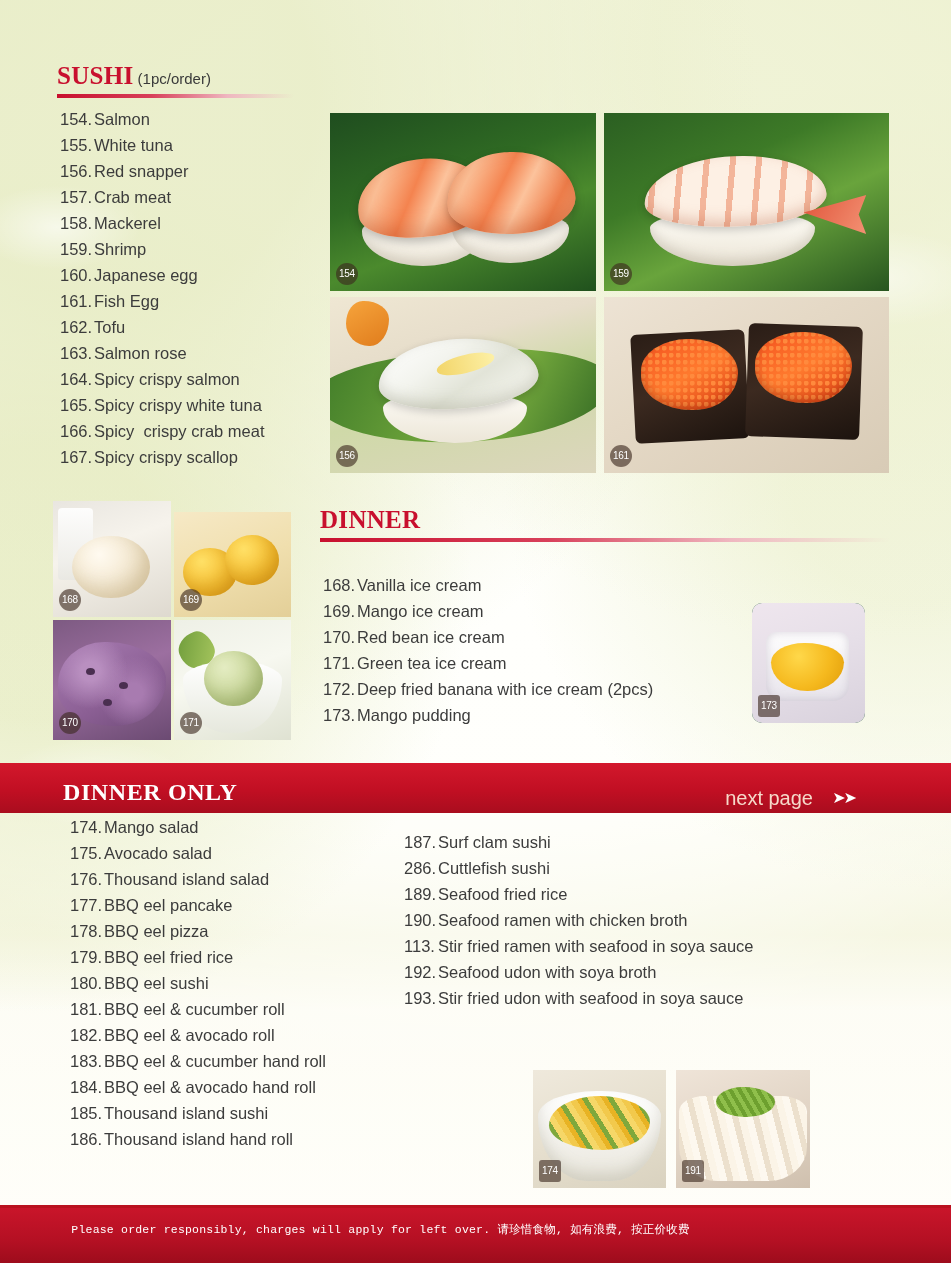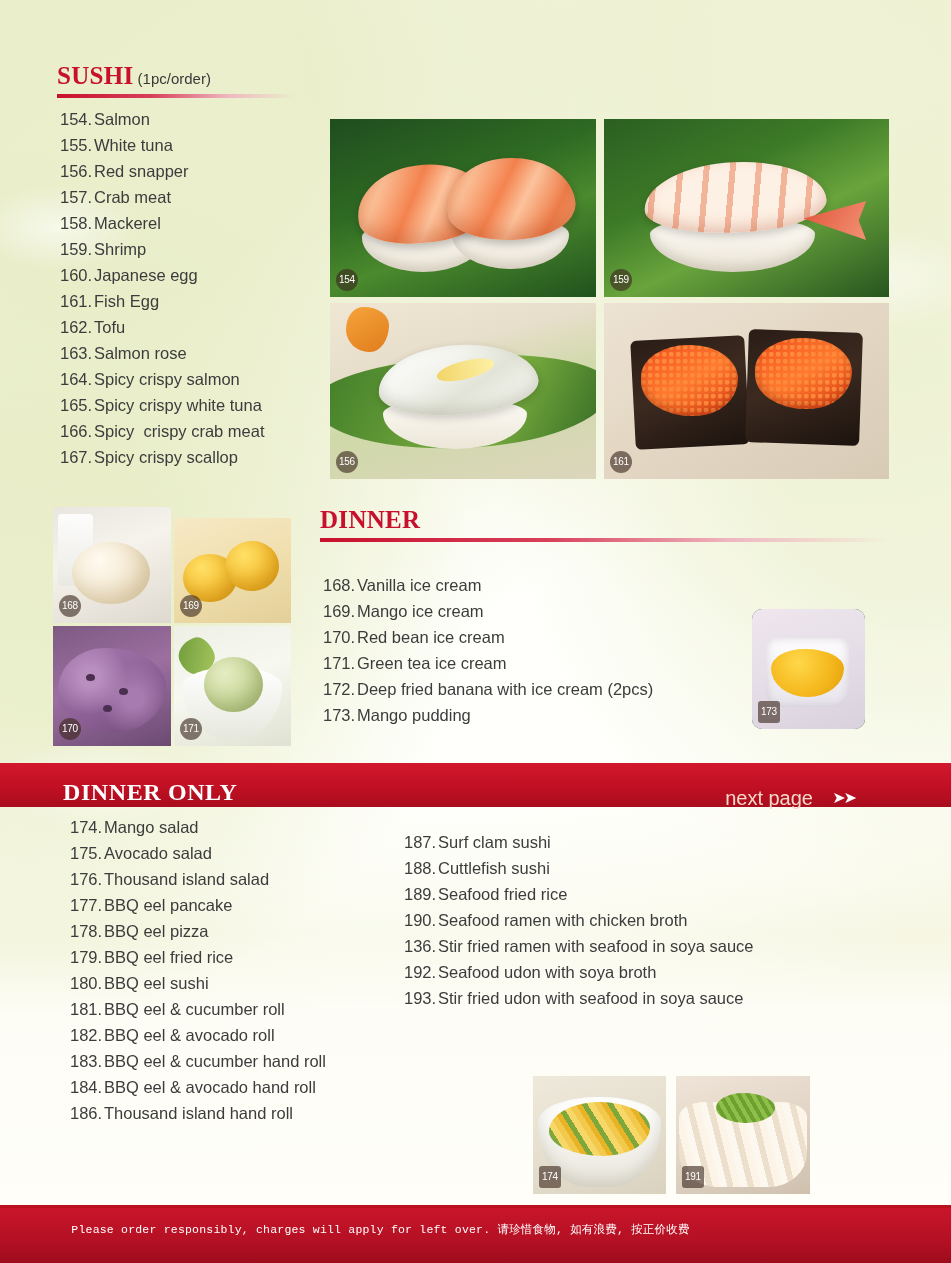--- a/index.html
+++ b/index.html
@@ -71,21 +71,20 @@
     white-space: pre;
     font-family: "Liberation Sans", sans-serif;
   }
   .num { display: inline-block; min-width: 34px; }
 
   
   .photo {
     position: absolute;
     overflow: hidden;
     background: #14532d;
-    margin-top: 6px;
   }
   .badge {
     position: absolute;
     left: 6px;
     bottom: 6px;
     width: 22px;
     height: 22px;
     border-radius: 50%;
     background: rgba(60,40,30,0.62);
     color: #fff;
@@ -300,21 +299,21 @@
   }
   .udon-dish .greens {
     position: absolute; left: 30%; top: 14%; width: 44%; height: 26%;
     background: repeating-linear-gradient(60deg, #6ea02f 0 4px, #8fbf4b 4px 8px);
     border-radius: 46% 54% 50% 50% / 50% 50% 50% 50%;
   }
 
   
   .dinner-bar {
     position: absolute;
-    left: 0; top: 763px; width: 951px; height: 44px;
+    left: 0; top: 763px; width: 951px; height: 50px;
     background: linear-gradient(180deg, #d3182c 0%, #c10f23 55%, #a90d1e 100%);
   }
   .dinner-title {
     position: absolute;
     left: 63px; top: 16px;
     color: #ffffff;
     font-family: "Liberation Serif", serif;
     font-weight: bold;
     font-size: 24px;
     letter-spacing: 0.6px;
@@ -487,29 +486,30 @@
     <li><span class="num">175.</span><span>Avocado salad</span></li>
     <li><span class="num">176.</span><span>Thousand island salad</span></li>
     <li><span class="num">177.</span><span>BBQ eel pancake</span></li>
     <li><span class="num">178.</span><span>BBQ eel pizza</span></li>
     <li><span class="num">179.</span><span>BBQ eel fried rice</span></li>
     <li><span class="num">180.</span><span>BBQ eel sushi</span></li>
     <li><span class="num">181.</span><span>BBQ eel &amp; cucumber roll</span></li>
     <li><span class="num">182.</span><span>BBQ eel &amp; avocado roll</span></li>
     <li><span class="num">183.</span><span>BBQ eel &amp; cucumber hand roll</span></li>
     <li><span class="num">184.</span><span>BBQ eel &amp; avocado hand roll</span></li>
+    <li><span class="num">185.</span><span>Thousand island sushi</span></li>
     <li><span class="num">186.</span><span>Thousand island hand roll</span></li>
   </ul>
 
   <ul class="menu-list" style="position:absolute; left:404px; top:829px; width:470px;">
     <li><span class="num">187.</span><span>Surf clam sushi</span></li>
-    <li><span class="num">188.</span><span>Cuttlefish sushi</span></li>
+    <li><span class="num">286.</span><span>Cuttlefish sushi</span></li>
     <li><span class="num">189.</span><span>Seafood fried rice</span></li>
     <li><span class="num">190.</span><span>Seafood ramen with chicken broth</span></li>
-    <li><span class="num">136.</span><span>Stir fried ramen with seafood in soya sauce</span></li>
+    <li><span class="num">113.</span><span>Stir fried ramen with seafood in soya sauce</span></li>
     <li><span class="num">192.</span><span>Seafood udon with soya broth</span></li>
     <li><span class="num">193.</span><span>Stir fried udon with seafood in soya sauce</span></li>
   </ul>
 
   <div class="photo mango-salad" style="left:533px; top:1070px; width:133px; height:118px;padding-left:44px;">
     <div class="img-fill"></div>
     <div class="bowl"></div>
     <div class="heap"></div>
     <div class="badge sq">174</div>
   </div>

